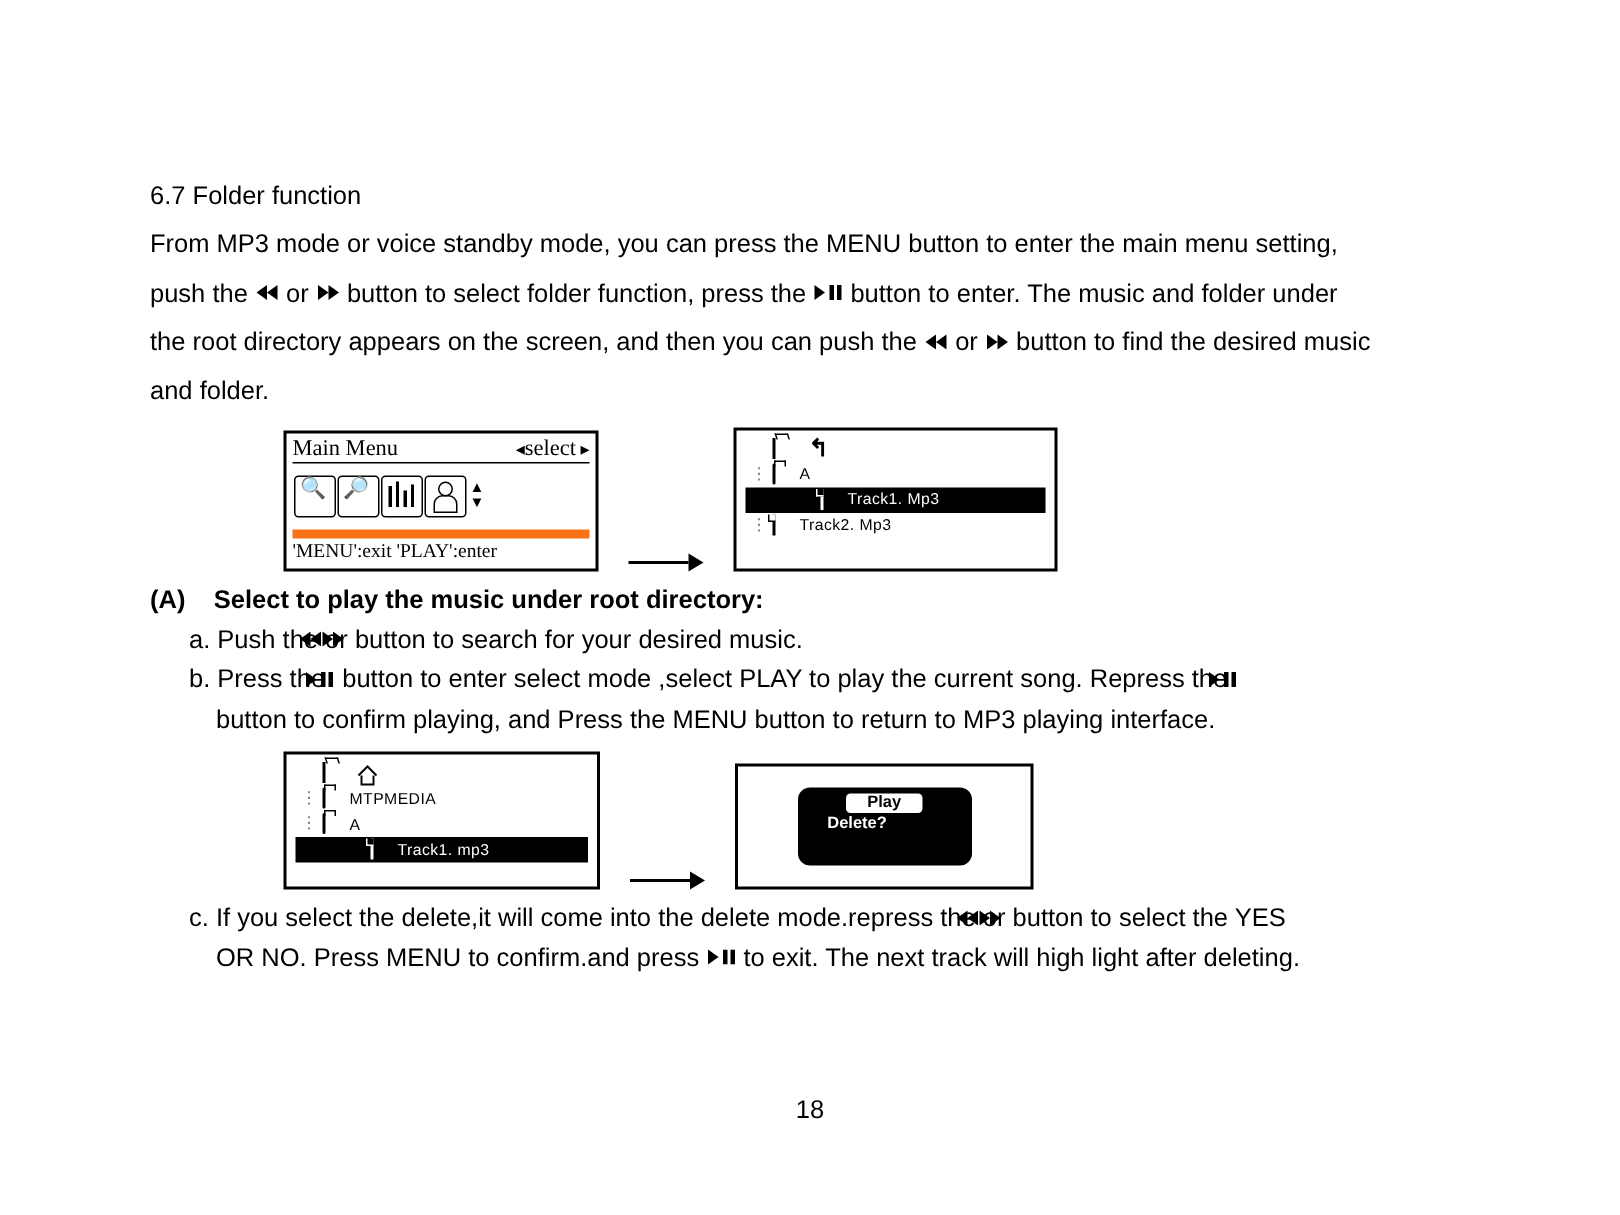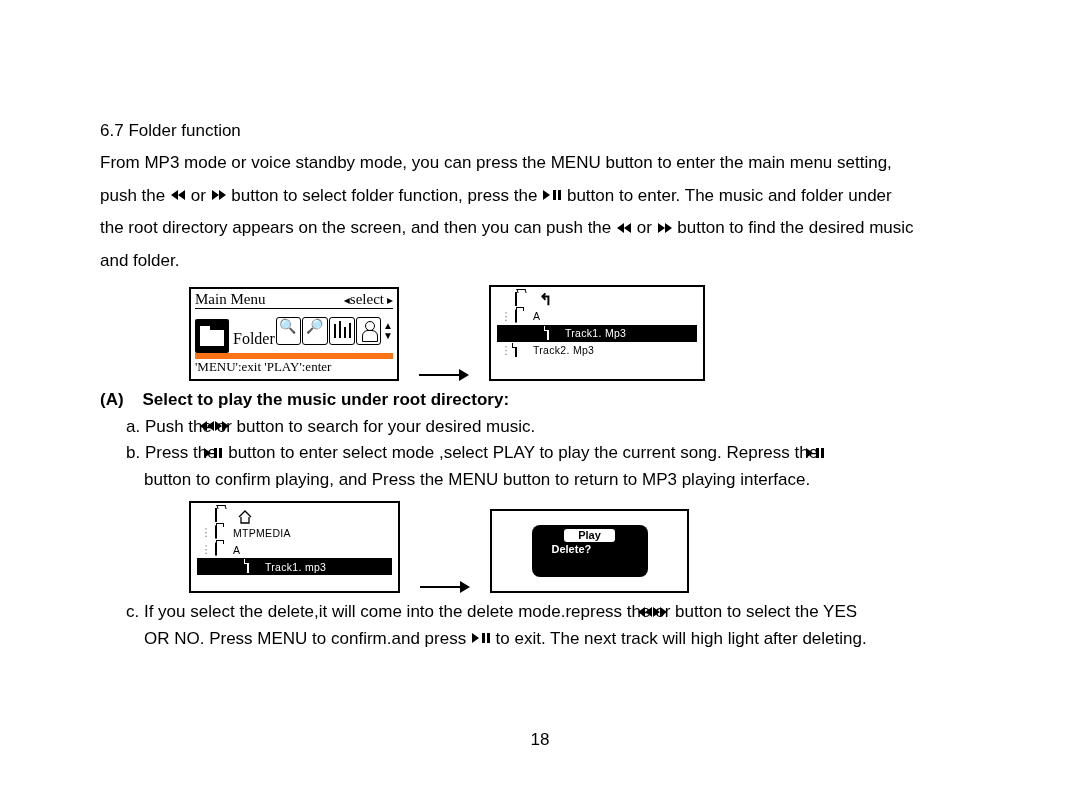--- a/index.html
+++ b/index.html
@@ -177,24 +177,20 @@
     <span>and folder.</span>
   </div>
 
   <div class="figrow">
     <div class="screen lcd">
       <div class="lcd-top">
         <span>Main Menu</span>
         <span class="sel">select</span>
       </div>
       <div class="lcd-mid">
-        <div class="lcd-folder-row">
-          <div class="folder-sel"></div>
-          <span class="lcd-mid-label">Folder</span>
-        </div>
         <div class="mini-ico search"></div>
         <div class="mini-ico search2"></div>
         <div class="mini-ico eq"></div>
         <div class="mini-ico person"></div>
         <div class="lcd-icons-col">
           <span class="chev">▲</span>
           <span class="chev">▼</span>
         </div>
       </div>
       <div class="lcd-bot">'MENU':exit 'PLAY':enter</div>

